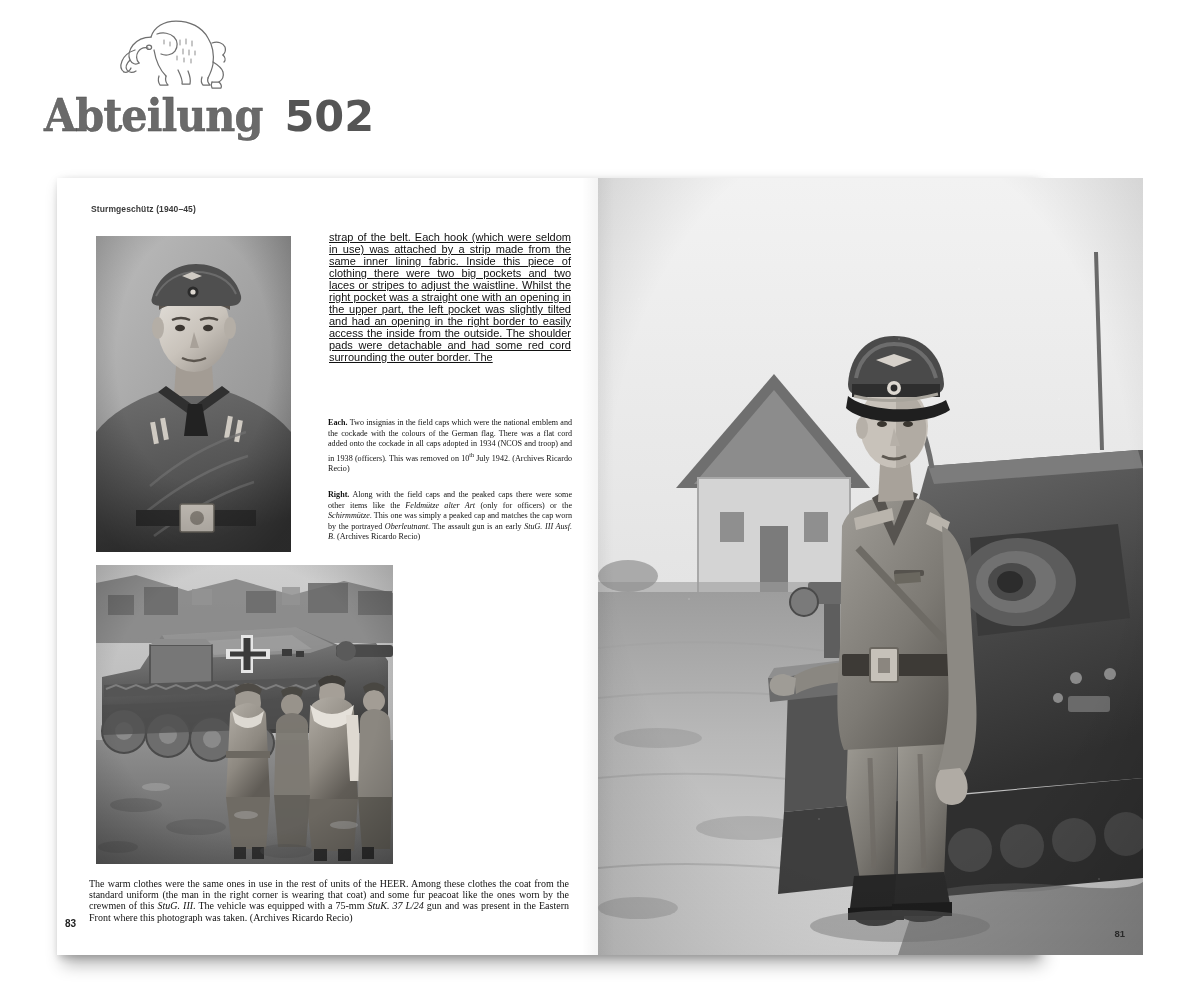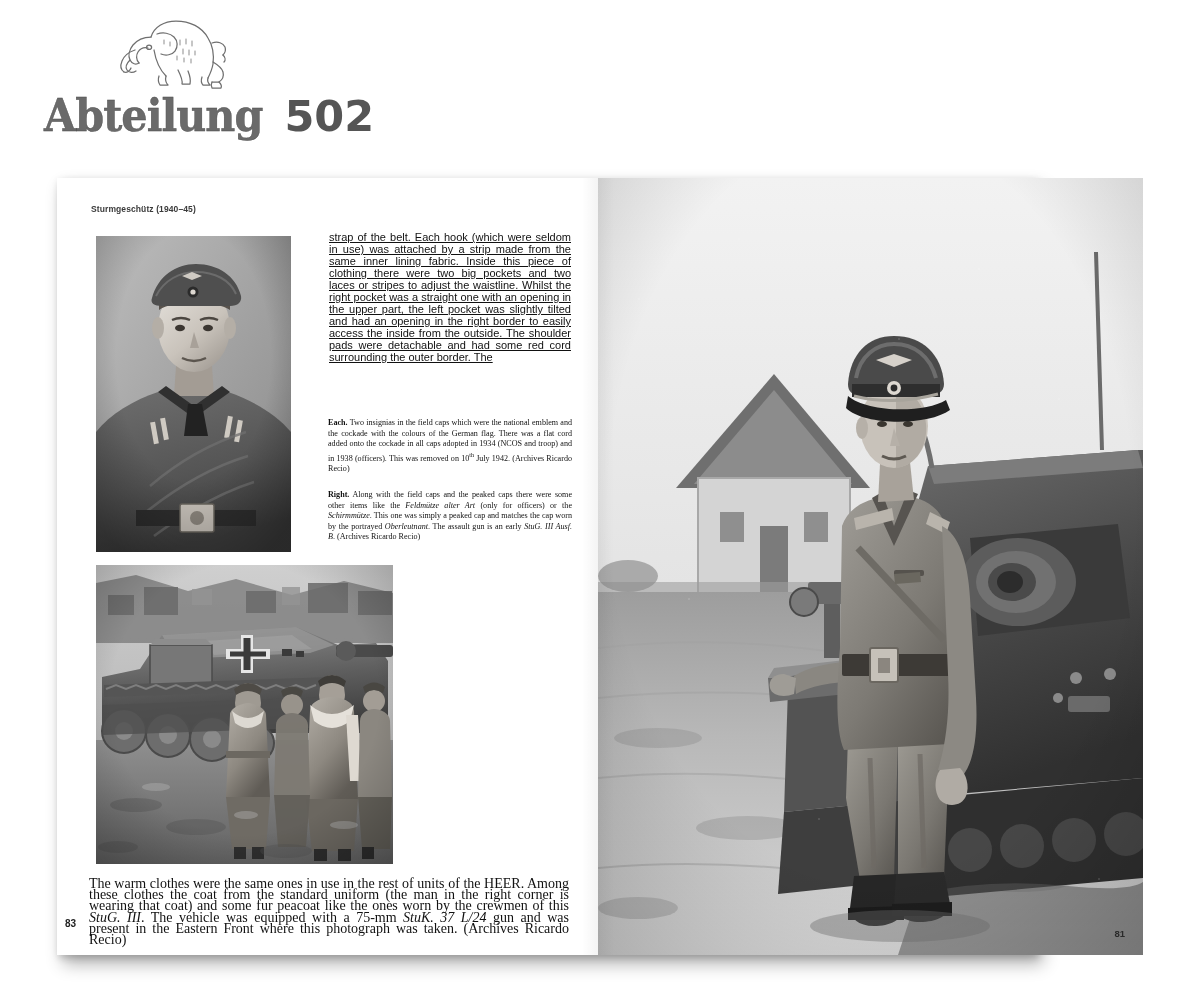--- a/index.html
+++ b/index.html
@@ -146,21 +146,21 @@
   .caption-serif b { font-weight: bold; }
   .caption-serif i { font-style: italic; }
   .caption-serif sup { font-size: 6px; vertical-align: super; }
 
   #bottom-caption {
     position: absolute;
     left: 32px;
     top: 700px;
     width: 480px;
     font-family: "Liberation Serif", serif;
-    font-size: 14px;
+    font-size: 10px;
     line-height: 11.2px;
     color: #111111;
     text-align: justify;
     margin: 0;
   }
   #bottom-caption i { font-style: italic; }
 
   #page-number-left {
     position: absolute;
     left: 8px;

